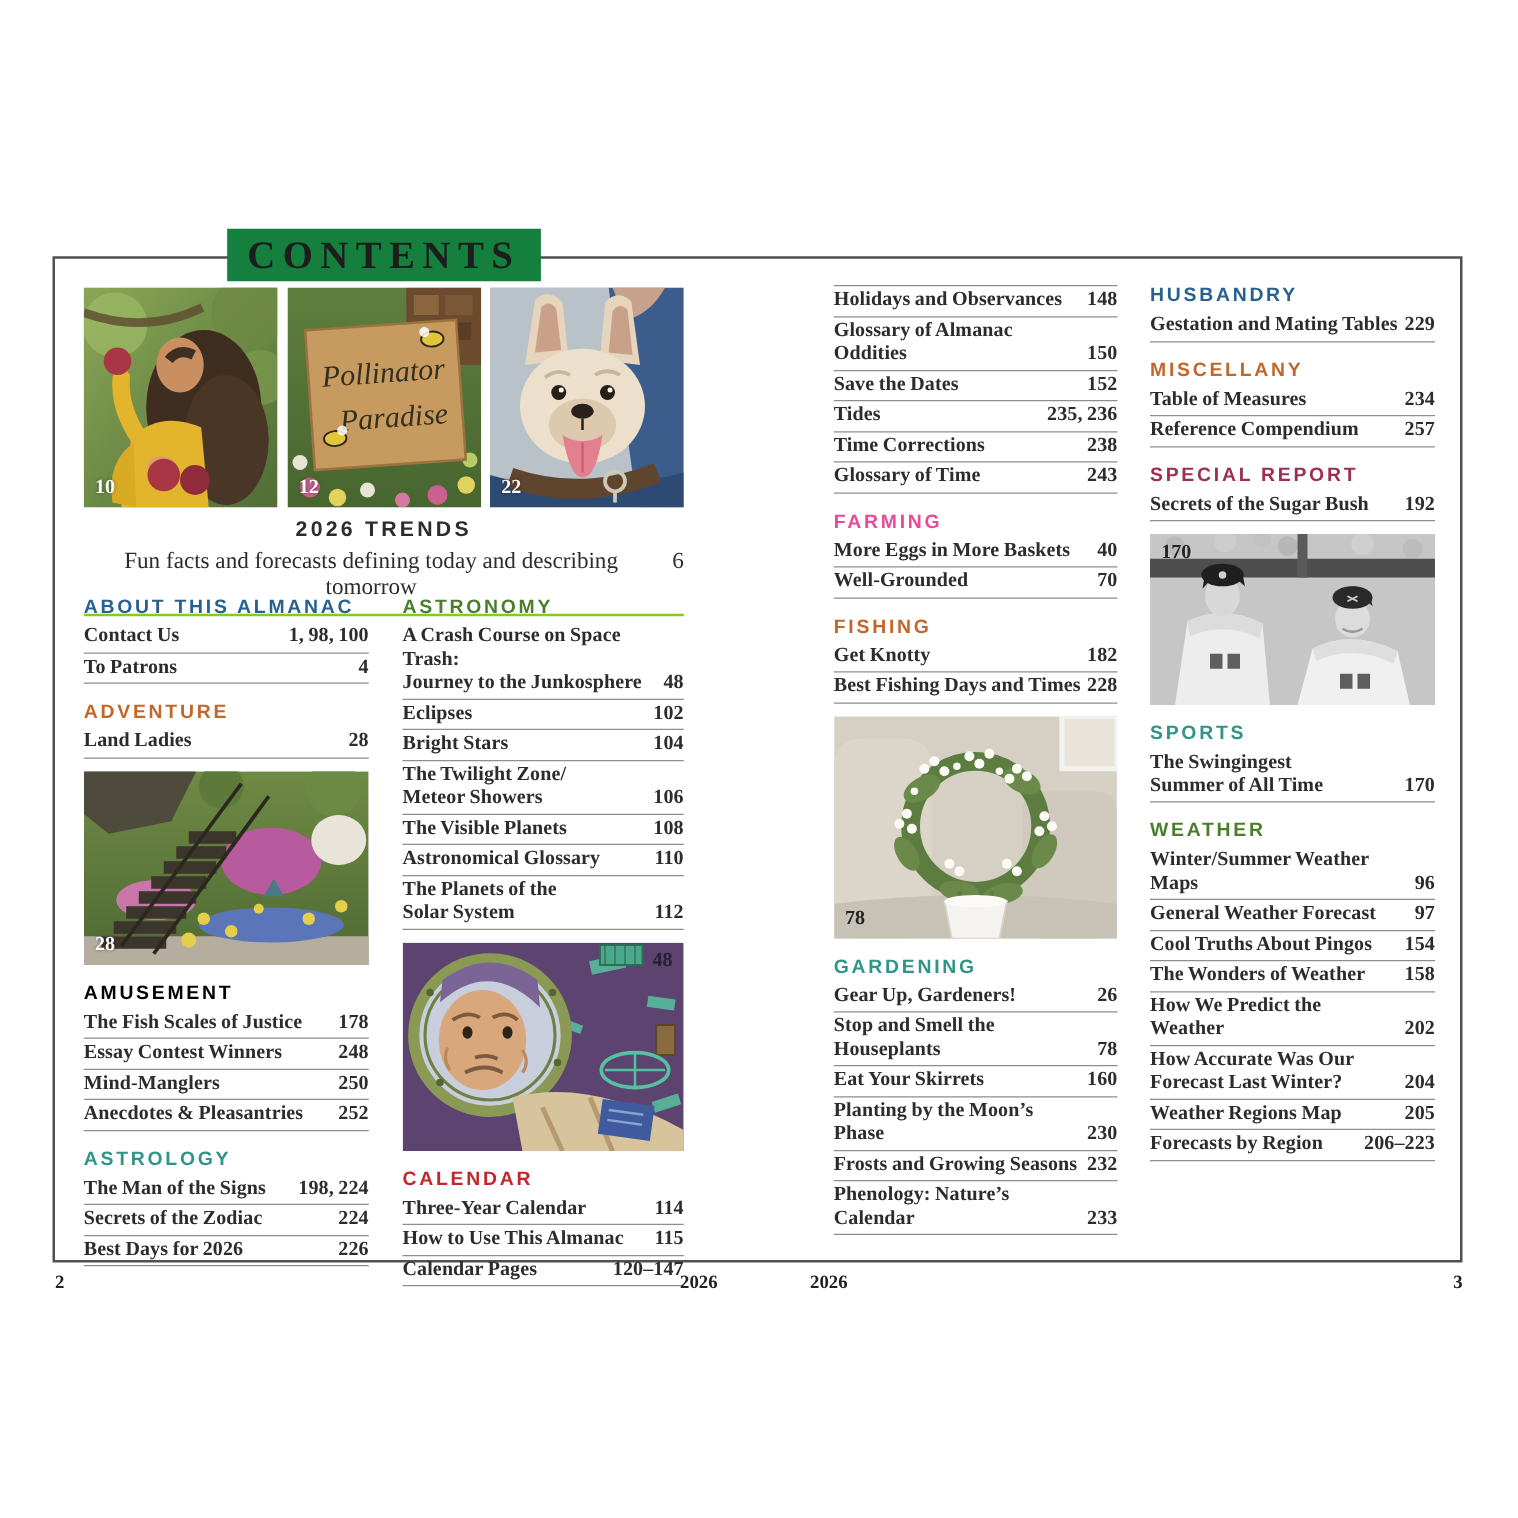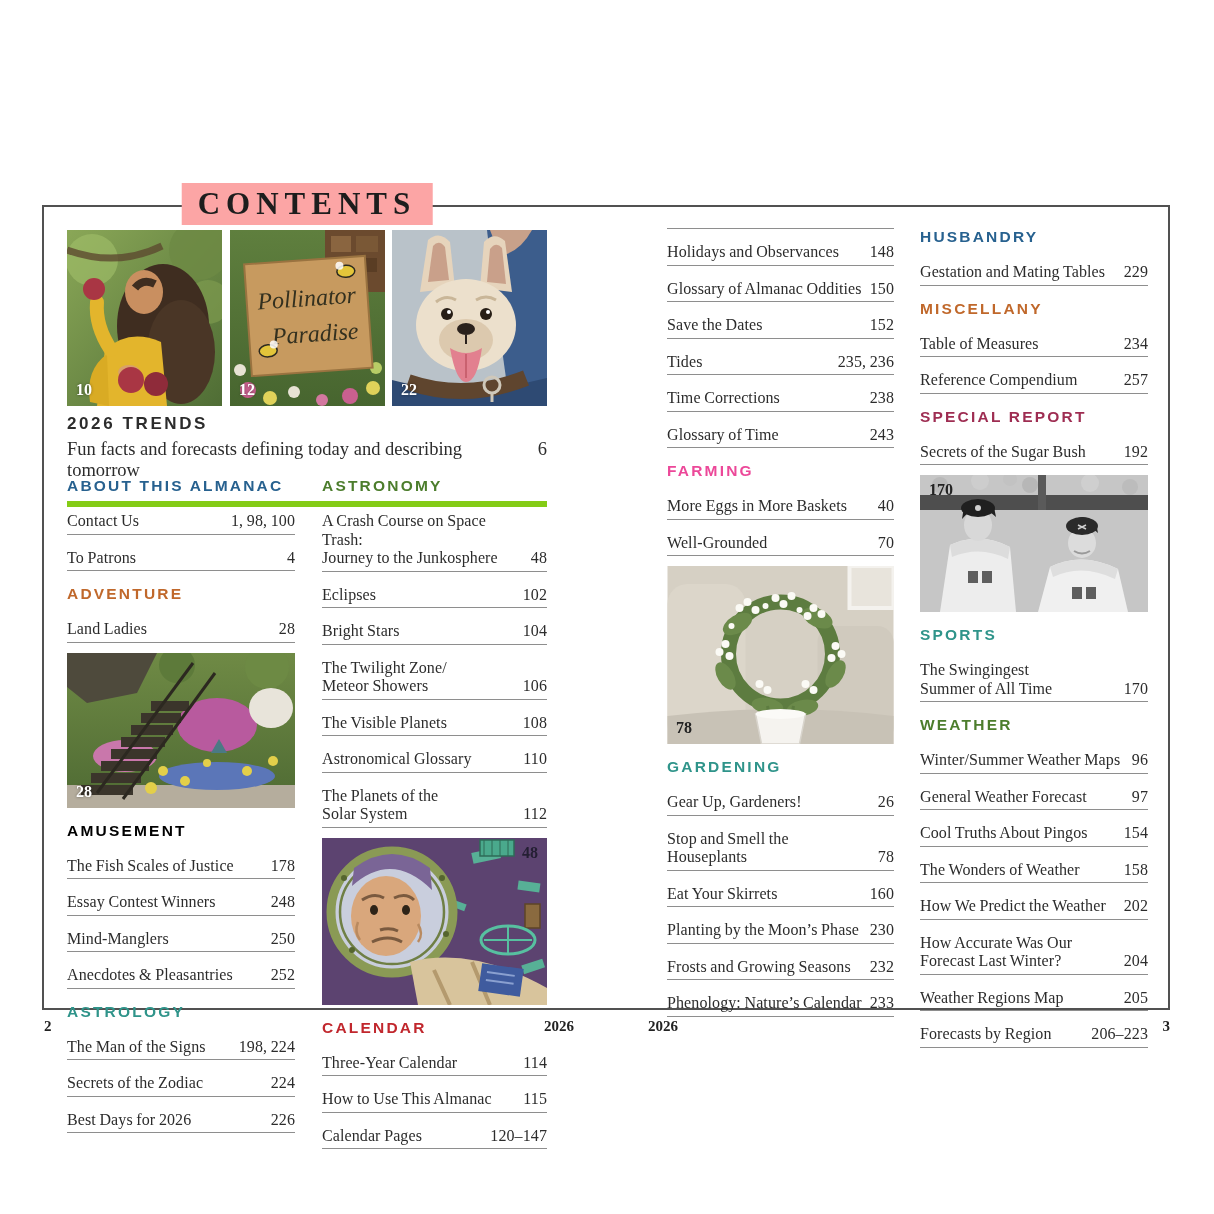--- a/index.html
+++ b/index.html
@@ -7,42 +7,42 @@
     width:1214px; height:1214px; background:#ffffff; position:relative;
     font-family:"Liberation Serif", serif; color:#2c2c2c;
     -webkit-font-smoothing:antialiased;
   }
   .frame {
     position:absolute; left:42px; top:205px; width:1128px; height:805px;
     border:2px solid #515151; box-sizing:border-box; background:#fff;
   }
   .contents-title {
     position:absolute; top:183px; left:307px; transform:translateX(-50%);
-    background:#fca5a5; padding:0 16px; z-index:3;
+    background:#15803d; padding:0 16px; z-index:3;
     font-family:"Liberation Serif", serif; font-weight:700;
     font-size:31px; line-height:42px; letter-spacing:6px; color:#1d1d1d;
     white-space:nowrap;
   }
   .photo {
     margin:0; position:absolute; overflow:hidden; background:#ccc;
   }
   .photo svg { display:block; width:100%; height:100%; }
   .photo-flow { position:relative; margin:10px 0; overflow:hidden; }
   .photo-flow svg { display:block; width:100%; height:100%; }
   .ph-label {
     position:absolute; font:700 16px "Liberation Serif", serif; color:#fff;
     text-shadow:0 0 3px rgba(0,0,0,.45); z-index:2;
   }
   .ph-label.bl { left:9px; bottom:7px; }
   .ph-label.tl { left:9px; top:6px; }
   .ph-label.tr { right:9px; top:6px; }
   .ph-label.dark { color:#232323; text-shadow:none; }
   #trends {
-    position:absolute; left:67px; top:414px; width:480px; 
-    border-bottom:6px solid #84cc16; padding-bottom:20px;
+    position:absolute; left:67px; top:414px; width:480px; text-align:center;
+    border-bottom:2px solid #84cc16; padding-bottom:10px;
   }
   #trends .t-head {
     font-family:"Liberation Sans", sans-serif; font-weight:700;
     font-size:17px; letter-spacing:2.6px;
   }
   #trends .t-sub {
     margin-top:5px; font-size:18.5px; color:#2c2c2c;
     display:flex; justify-content:center; align-items:baseline; gap:11px;
   }
   .col { position:absolute; }
@@ -51,23 +51,24 @@
   #colC { left:667px; top:228px; width:227px; }
   #colD { left:920px; top:228px; width:228px; }
   .sec-head {
     font-family:"Liberation Sans", sans-serif; font-weight:700;
     font-size:15.5px; line-height:18px; letter-spacing:2.2px;
     margin:14px 0 3px 0;
   }
   .sec:first-child .sec-head { margin-top:0; }
   .toc-entry {
     display:flex; justify-content:space-between; align-items:flex-end; gap:5px;
-    border-bottom:1px solid #8e8e8e; padding:14px 0 3px 0;
+    border-bottom:1px solid #8e8e8e; padding:2px 0 3px 0;
     font-size:16px; line-height:18.5px; letter-spacing:0.1px; word-spacing:-0.5px;
     color:#2c2c2c;
+    font-weight:bold;
   }
   .toc-entry .p { white-space:nowrap; }
   .sec.cont .toc-entry:first-child { border-top:1px solid #8e8e8e; }
   .folio {
     position:absolute; font:700 15px "Liberation Serif", serif; color:#222;
   }
 </style>
 </head>
 <body>
 
@@ -384,20 +385,31 @@
     </div>
   <div class="sec">
       <h3 class="sec-head" style="color:#ec4899">FARMING</h3>
       <div class="toc-entry">
         <span class="t">More Eggs in More Baskets</span>
         <span class="p">40</span>
       </div>
       <div class="toc-entry">
         <span class="t">Well-Grounded</span>
         <span class="p">70</span>
+      </div>
+    </div>
+  <div class="sec">
+      <h3 class="sec-head" style="color:#c0682b">FISHING</h3>
+      <div class="toc-entry">
+        <span class="t">Get Knotty</span>
+        <span class="p">182</span>
+      </div>
+      <div class="toc-entry">
+        <span class="t">Best Fishing Days and Times</span>
+        <span class="p">228</span>
       </div>
     </div>
   <figure class="photo-flow" style="height:178px;">
     <svg viewBox="0 0 226 178">
       <rect width="226" height="178" fill="#d6d0c4"></rect>
       <rect x="0" y="18" width="78" height="160" rx="20" fill="#dcd6ca"></rect>
       <rect x="150" y="60" width="76" height="118" rx="16" fill="#d0cabe"></rect>
       <rect x="182" y="0" width="44" height="42" fill="#e8e4dc" stroke="#f4f2ee" stroke-width="4"></rect>
       <path d="M0 150 Q113 136 226 150 L226 178 L0 178 Z" fill="#c8c2b6"></path>
       <circle cx="113" cy="88" r="52" fill="none" stroke="#5d7c40" stroke-width="15"></circle>

